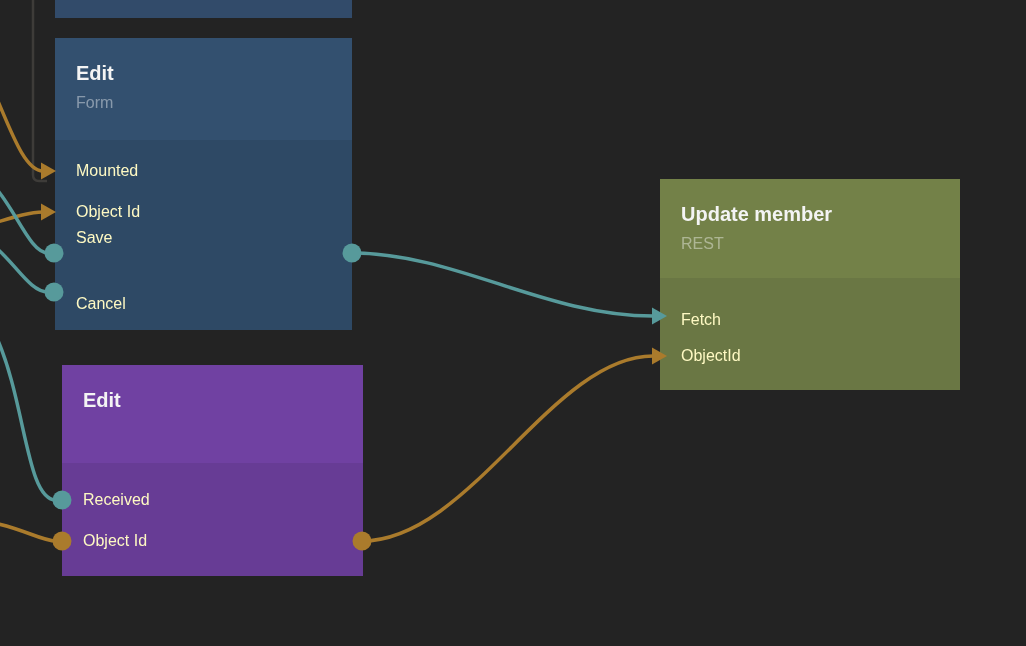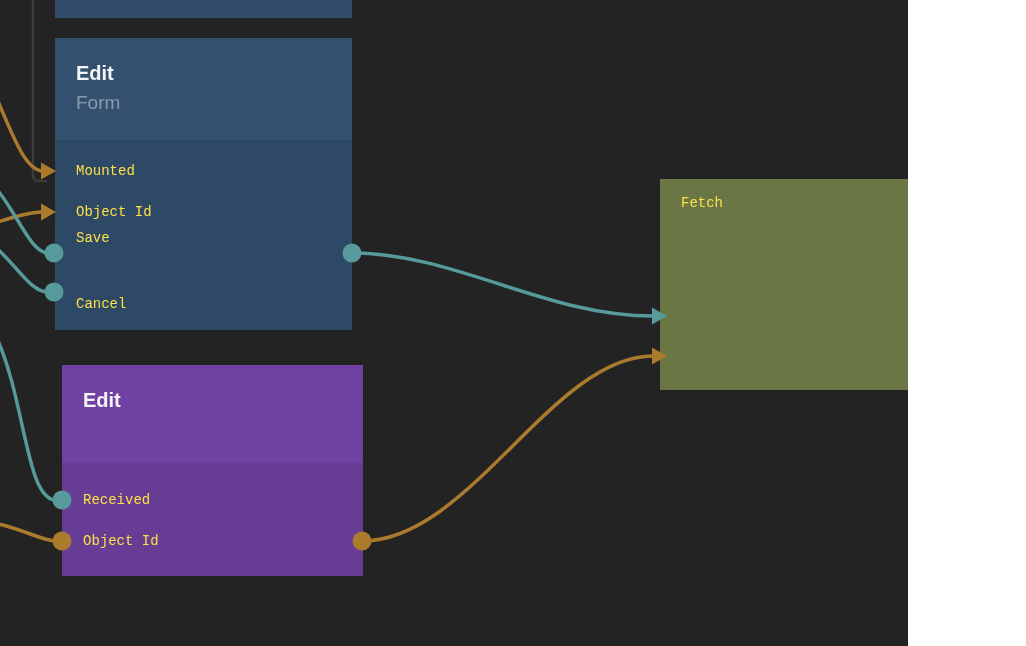--- a/index.html
+++ b/index.html
@@ -1,54 +1,53 @@
 <!DOCTYPE html>
 <html><head>
 <meta charset="utf-8">
 <style>
   html,body{margin:0;padding:0;}
   body{font-family:"Liberation Sans","DejaVu Sans",sans-serif;}
   .canvas{
     position:relative;
-    width:908px;height:646px;
+    width:1026px;height:646px;
     overflow:hidden;
     background:#232323;
   }
   .node{
     position:absolute;
     display:flex;flex-direction:column;
   }
   .node-header{
     box-sizing:border-box;
     padding:20px 20px 0 21px;
   }
   .node-title{
     color:#f4f4f4;
     font-size:20px;
     font-weight:600;
     line-height:30px;
     white-space:nowrap;
   }
   .node-subtitle{
     color:rgba(255,255,255,0.42);
-    font-size:19px;
+    font-size:16px;
     font-weight:400;
     line-height:30px;
     white-space:nowrap;
   }
   .node-body{flex:1;position:relative;}
   .port-label{
     position:absolute;
     left:21px;
     height:40px;
     line-height:40px;
-    color:#fde047;
-    font-size:14px;
+    color:#fef9c3;
+    font-size:16px;
     white-space:nowrap;
-    font-family:Liberation Mono, monospace;
   }
   svg.wires{
     position:absolute;
     left:0;top:0;
     pointer-events:none;
   }
 </style>
 </head>
 <body>
 
@@ -73,22 +72,27 @@
     <div class="node-header" style="height: 98px; background-color: rgb(112, 65, 162);">
       <div class="node-title">Edit</div>
     </div>
     <div class="node-body" style="background-color: rgb(103, 60, 149);">
       <div class="port-label" style="top:17px;">Received</div>
       <div class="port-label" style="top:58px;">Object Id</div>
     </div>
   </div>
 
   <div class="node" style="left:660px;top:179px;width:300px;height:211px;">
+    <div class="node-header" style="height: 99px; background-color: rgb(115, 129, 72);">
+      <div class="node-title">Update member</div>
+      <div class="node-subtitle">REST</div>
+    </div>
     <div class="node-body" style="background-color: rgb(106, 119, 68);">
-      <div class="port-label" style="top:4px;">Fetch</div>
+      <div class="port-label" style="top:22px;">Fetch</div>
+      <div class="port-label" style="top:58px;">ObjectId</div>
     </div>
   </div>
 
   <svg class="wires" width="1026" height="646" viewBox="0 0 1026 646">
 
     <path d="M 33,-4 L 33,175 Q 33,181 39,181 L 47,181" fill="none" stroke-width="2.5" stroke="#3e3c39"></path>
 
     <path d="M -6,92 C 10,128 24,171 43,171" fill="none" stroke-width="3.5" stroke="#aa7b2c"></path>
     <polygon points="41,162.5 41,179.5 56,171" fill="#aa7b2c"></polygon>
 

